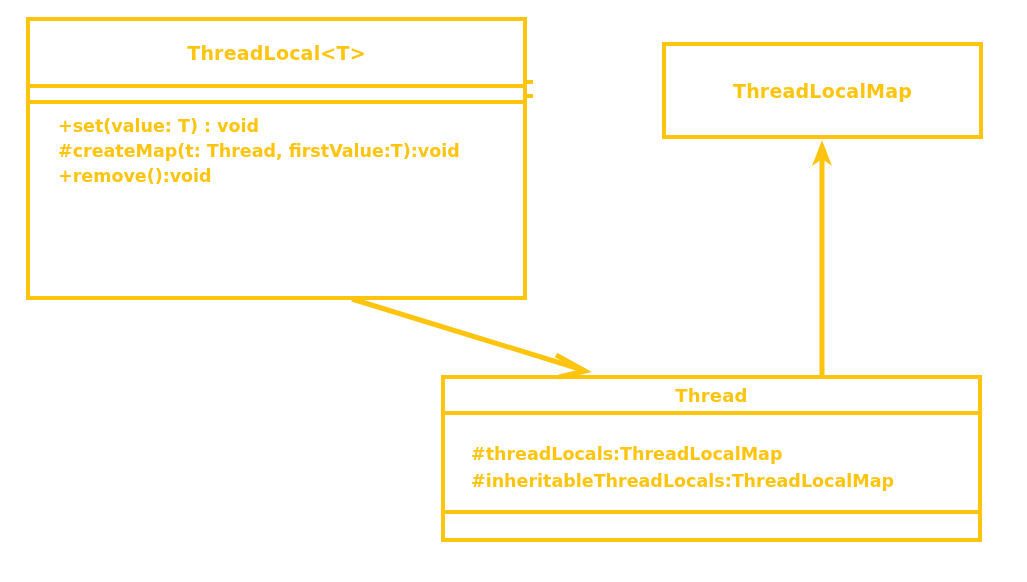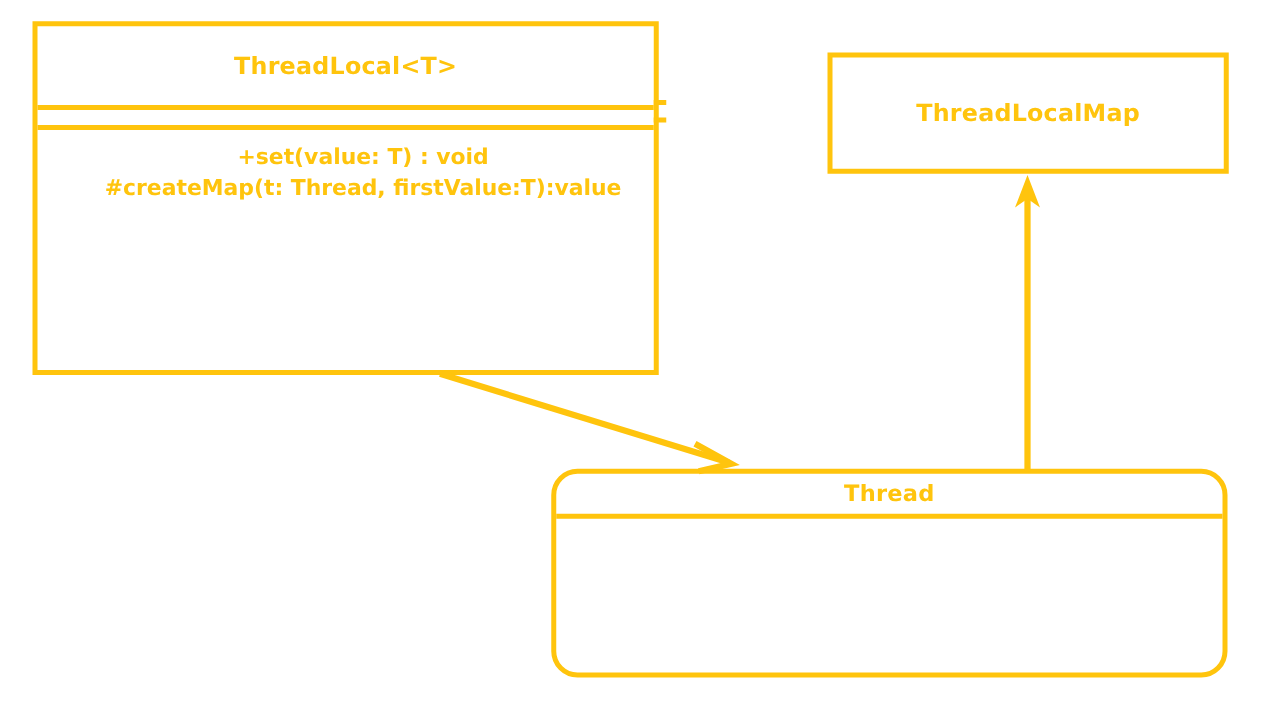--- a/index.html
+++ b/index.html
@@ -38,21 +38,20 @@
     box-sizing: border-box;
   }
   .uml-compartment {
     box-sizing: border-box;
     color: #FFC40D;
     font-weight: bold;
     font-size: 17.5px;
     line-height: 25px;
     padding: 10px 0 6px 28px;
     white-space: nowrap;
-    text-align: center;
   }
   .uml-compartment.empty {
     padding: 0;
   }
   .sep {
     border-top: 4px solid #FFC40D;
   }
 
   
   #class-threadlocal {
@@ -83,21 +82,20 @@
     height: 100%;
     font-size: 19px;
   }
 
   
   #class-thread {
     left: 441px;
     top: 375px;
     width: 541px;
     height: 167px;
-    border-radius: 21px;
   }
   #class-thread .uml-title { height: 32px; font-size: 18px; }
   #class-thread .th-attrs {
     height: 99px;
     padding-top: 26px;
     padding-left: 26px;
     line-height: 27px;
     font-size: 17.5px;
   }
   #class-thread .th-methods { flex: 1 1 auto; }
@@ -116,33 +114,38 @@
 </head>
 <body>
 
 <div id="canvas">
 
   <div class="uml-class" id="class-threadlocal">
     <div class="uml-title">ThreadLocal&lt;T&gt;</div>
     <div class="uml-compartment empty tl-attrs sep"></div>
     <div class="uml-compartment sep">
       <div>+set(value: T) : void</div>
-      <div>#createMap(t: Thread, firstValue:T):value</div>
+      <div>#createMap(t: Thread, firstValue:T):void</div>
+      <div>+remove():void</div>
     </div>
   </div>
 
   <div class="bleed-line" style="left:523px; top:80px;  width:10px;"></div>
   <div class="bleed-line" style="left:523px; top:94px;  width:10px;"></div>
 
   <div class="uml-class" id="class-threadlocalmap">
     <div class="uml-title">ThreadLocalMap</div>
   </div>
 
   <div class="uml-class" id="class-thread">
     <div class="uml-title">Thread</div>
+    <div class="uml-compartment th-attrs sep">
+      <div>#threadLocals:ThreadLocalMap</div>
+      <div>#inheritableThreadLocals:ThreadLocalMap</div>
+    </div>
     <div class="uml-compartment empty th-methods sep"></div>
   </div>
 
   <svg class="connector" viewBox="0 0 1027 582">
 
     <g>
       <line x1="352" y1="299" x2="583" y2="370" stroke="#FFC40D" stroke-width="5" stroke-linecap="butt"></line>
       <polyline points="556,355 585,371 559,377" fill="none" stroke="#FFC40D" stroke-width="5" stroke-linejoin="miter" stroke-linecap="butt"></polyline>
     </g>
 

